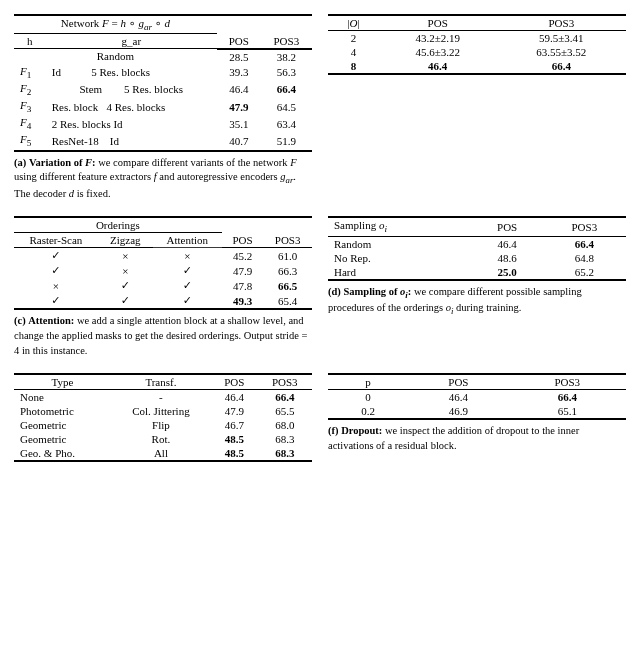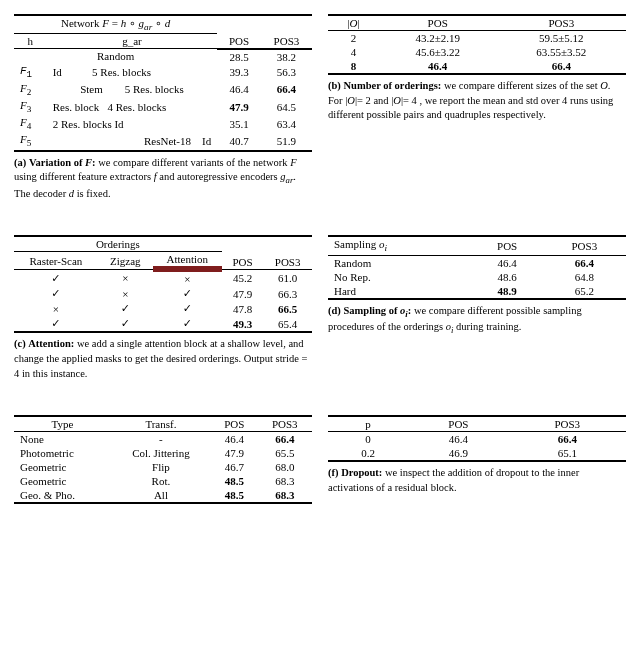--- a/index.html
+++ b/index.html
@@ -8,21 +8,21 @@
       font-size: 11px;
       background: #fff;
       color: #000;
       width: 640px;
       min-height: 653px;
       padding: 10px 14px;
     }
     .main-grid {
       display: grid;
       grid-template-columns: 1fr 1fr;
-      gap: 22px 16px;
+      gap: 3px 16px;
     }
     .section { margin-bottom: 8px; }
     table {
       border-collapse: collapse;
       width: 100%;
       font-size: 11px;
       margin: 4px 0;
     }
     th, td {
       padding: 1px 6px;
@@ -62,21 +62,21 @@
           <th style="border-bottom:1px solid #000;">g_ar</th>
         </tr>
         <tr>
           <td colspan="2" style="text-align:center; font-style:normal; border-bottom:none;">Random</td>
           <td>28.5</td>
           <td>38.2</td>
         </tr>
       </thead>
       <tbody>
         <tr>
-          <td style="text-align:left;font-family:Liberation Mono, monospace;"><span class="italic">F</span><sub>1</sub></td>
+          <td style="text-align:left;"><span class="italic">F</span><sub>1</sub></td>
           <td style="text-align:left;">Id &nbsp;&nbsp;&nbsp;&nbsp;&nbsp;&nbsp;&nbsp;&nbsp;&nbsp;&nbsp;5 Res. blocks</td>
           <td>39.3</td>
           <td>56.3</td>
         </tr>
         <tr>
           <td style="text-align:left;"><span class="italic">F</span><sub>2</sub></td>
           <td style="text-align:center;">Stem &nbsp;&nbsp;&nbsp;&nbsp;&nbsp;&nbsp;&nbsp;5 Res. blocks</td>
           <td>46.4</td>
           <td class="bold">66.4</td>
         </tr>
@@ -87,21 +87,21 @@
           <td>64.5</td>
         </tr>
         <tr>
           <td style="text-align:left;"><span class="italic">F</span><sub>4</sub></td>
           <td style="text-align:left;">2 Res. blocks Id</td>
           <td>35.1</td>
           <td>63.4</td>
         </tr>
         <tr class="bottomrule">
           <td style="text-align:left;"><span class="italic">F</span><sub>5</sub></td>
-          <td style="text-align:right;margin-left:29px;">ResNet-18 &nbsp;&nbsp;&nbsp;Id</td>
+          <td style="text-align:left;margin-left:29px;">ResNet-18 &nbsp;&nbsp;&nbsp;Id</td>
           <td>40.7</td>
           <td>51.9</td>
         </tr>
       </tbody>
     </table>
     <div class="caption">
       <span class="caption-label">(a) <b>Variation of <span class="italic">F</span>:</b></span>
       we compare different variants of the network <span class="italic">F</span> using different feature extractors <span class="italic">f</span> and autoregressive encoders <span class="italic">g<sub>ar</sub></span>. The decoder <span class="italic">d</span> is fixed.
     </div>
   </div>
@@ -112,52 +112,48 @@
         <tr class="toprule col-header-row">
           <th>|<span class="italic">O</span>|</th>
           <th>POS</th>
           <th>POS3</th>
         </tr>
       </thead>
       <tbody>
         <tr class="midrule">
           <td>2</td>
           <td>43.2±2.19</td>
-          <td>59.5±5.12</td>
+          <td>59.5±3.41</td>
         </tr>
         <tr>
           <td>4</td>
           <td>45.6±3.22</td>
           <td>63.55±3.52</td>
         </tr>
         <tr class="bottomrule">
           <td class="bold">8</td>
           <td class="bold">46.4</td>
           <td class="bold">66.4</td>
         </tr>
       </tbody>
     </table>
-    <div class="caption">
-      <span class="caption-label">(b) <b>Number of orderings:</b></span>
-      we compare different sizes of the set <span class="italic">O</span>. For |<span class="italic">O</span>|= 2 and |<span class="italic">O</span>|= 4 , we report the mean and std over 4 runs using different possible pairs and quadruples respectively.
-    </div>
   </div>
 
   <div class="section">
     <table>
       <thead>
         <tr class="toprule">
           <th colspan="3" style="border-bottom:1px solid #000; text-align:center;">Orderings</th>
           <th rowspan="2" style="vertical-align:bottom; border-bottom:1px solid #000;">POS</th>
           <th rowspan="2" style="vertical-align:bottom; border-bottom:1px solid #000;">POS3</th>
         </tr>
         <tr>
           <th style="border-bottom:1px solid #000;">Raster-Scan</th>
           <th style="border-bottom:1px solid #000;">Zigzag</th>
-          <th style="border-bottom:6px solid #7f1d1d;">Attention</th>
+          <th style="border-bottom:1px solid #7f1d1d;">Attention</th>
         </tr>
       </thead>
       <tbody>
         <tr>
           <td>✓</td>
           <td>×</td>
           <td>×</td>
           <td>45.2</td>
           <td>61.0</td>
         </tr>
@@ -205,21 +201,21 @@
           <td>46.4</td>
           <td class="bold">66.4</td>
         </tr>
         <tr>
           <td style="text-align:left;margin-left:16px;">No Rep.</td>
           <td>48.6</td>
           <td>64.8</td>
         </tr>
         <tr class="bottomrule">
           <td style="text-align:left;">Hard</td>
-          <td class="bold">48.9</td>
+          <td class="bold">25.0</td>
           <td>65.2</td>
         </tr>
       </tbody>
     </table>
     <div class="caption">
       <span class="caption-label">(d) <b>Sampling of <span class="italic">o<sub>i</sub></span>:</b></span>
       we compare different possible sampling procedures of the orderings <span class="italic">o<sub>i</sub></span> during training.
     </div>
   </div>
 

